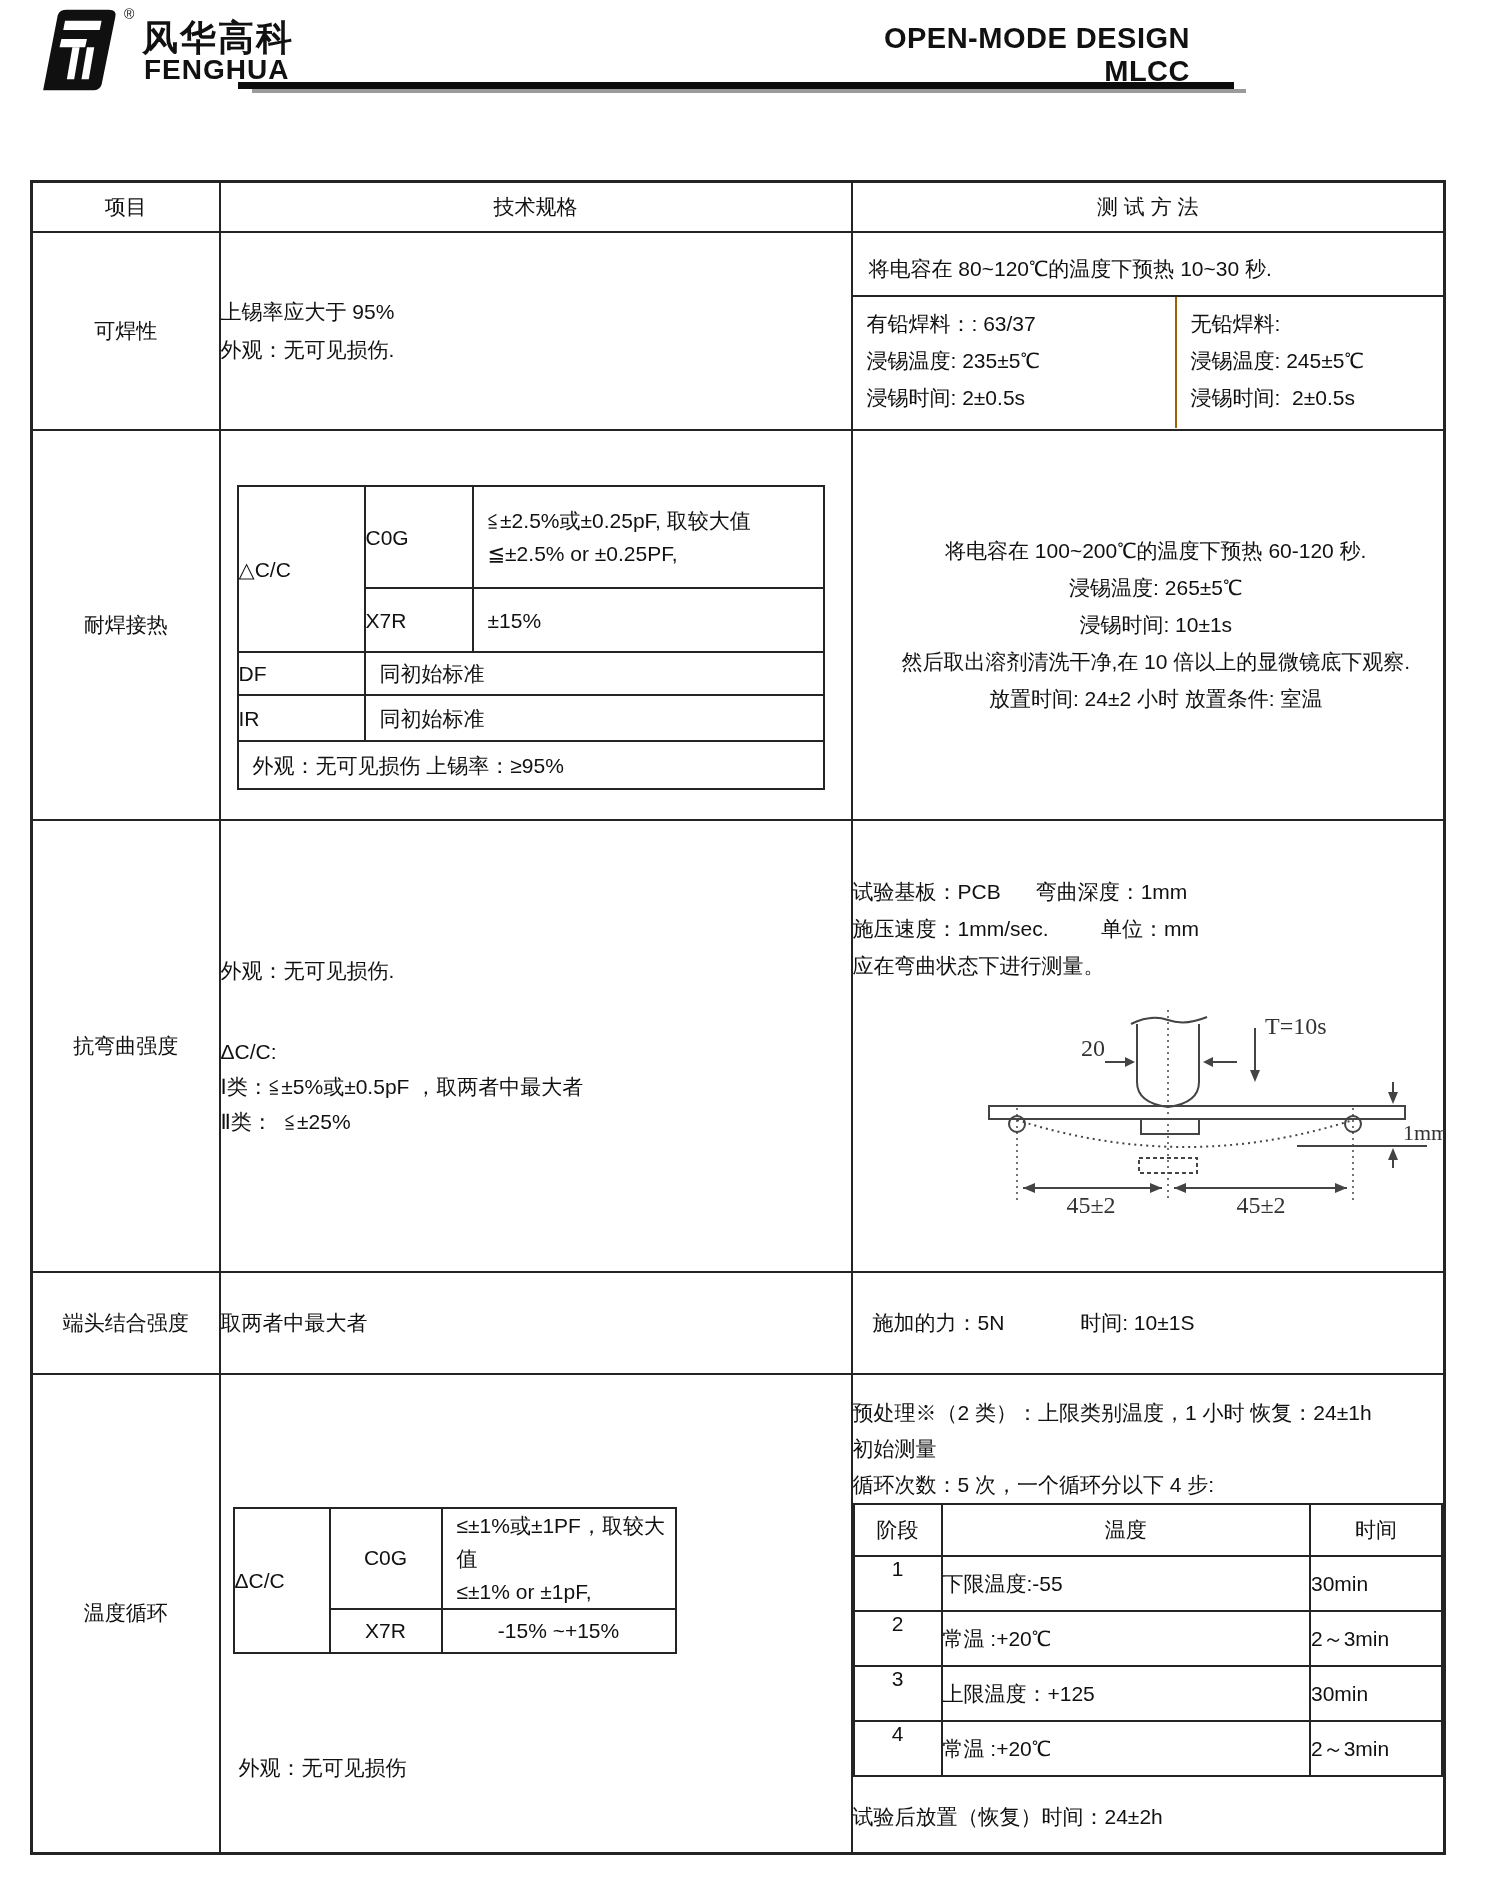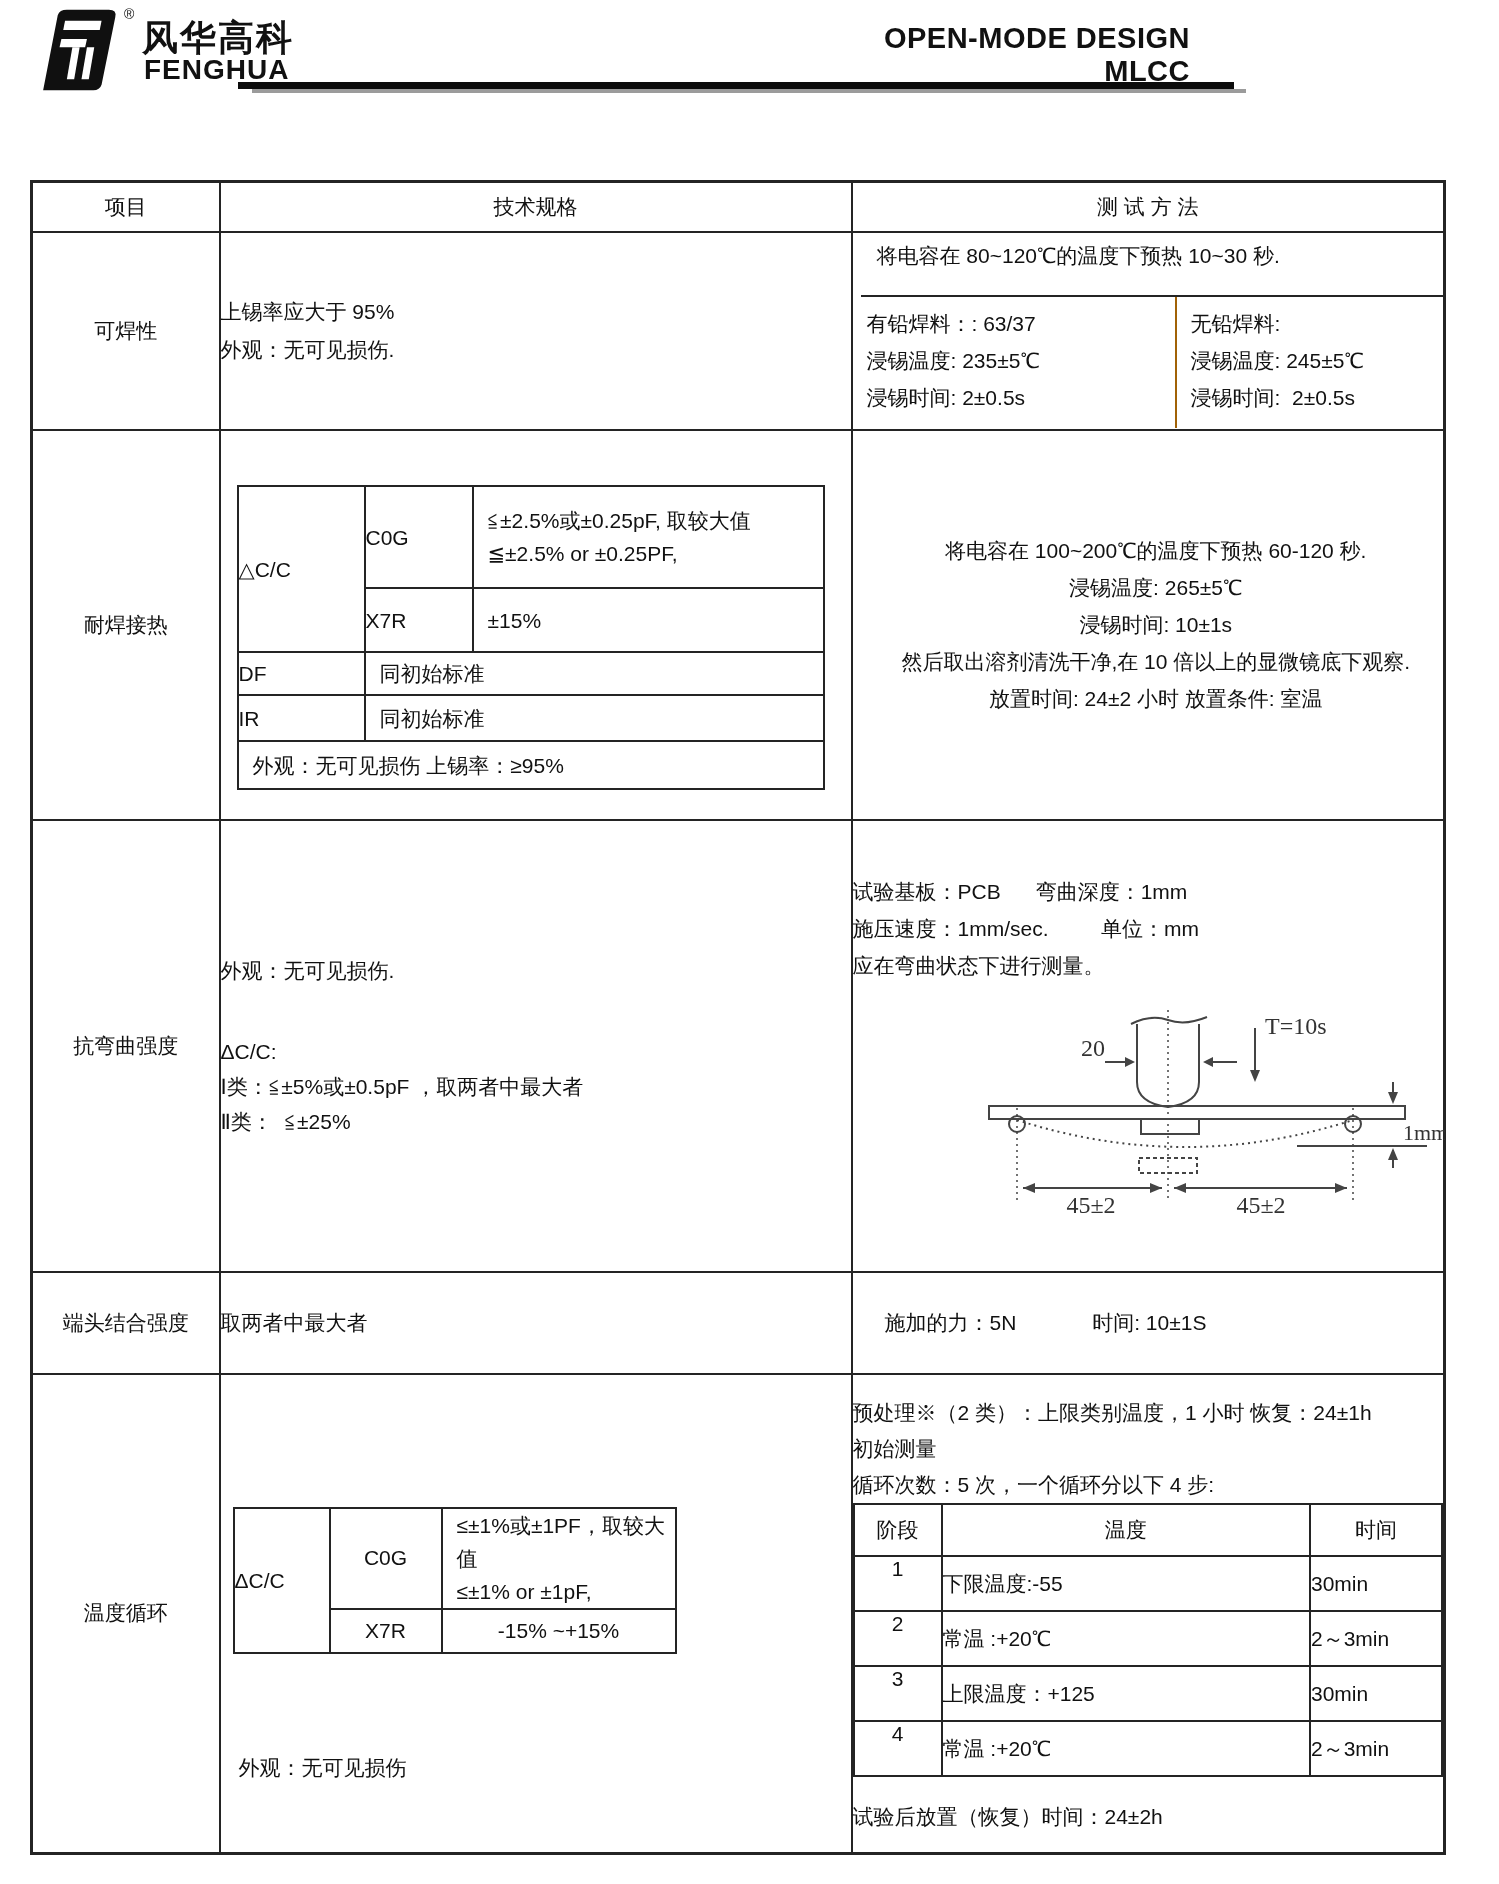--- a/index.html
+++ b/index.html
@@ -22,22 +22,22 @@
     border-collapse:collapse; table-layout:fixed; border:3px solid #242424; }
   table.main > tbody > tr > td { border:2px solid #242424; padding:0; vertical-align:middle; font-size:21px; }
   tr.hrow td { border-bottom-width:3px; text-align:center; font-size:22px; }
   td.item { text-align:center; }
   .padL { padding-left:18px; }
   .ln { line-height:38px; }
   .pre { white-space:pre-wrap; }
 
   
   td.nopad { vertical-align:top; }
-  .sold-intro { box-sizing:border-box; height:64px; padding:9px 0 0 16px;
-    border-bottom:2px solid #242424;margin-left:8px; }
+  .sold-intro { box-sizing:border-box; height:64px; padding:22px 0 0 16px;
+    border-bottom:2px solid #242424; }
   .sold-boxes { display:flex; height:131px; }
   .sbox { box-sizing:border-box; padding:8px 0 0 14px; line-height:37px; }
   .sbox.left { flex:1.22; border-right:2px solid #a16207; }
   .sbox.right { flex:1; }
 
   
   table.itab { border-collapse:collapse; table-layout:fixed; }
   table.itab td { border:2px solid #242424; font-size:21px; padding:0; vertical-align:middle; }
   table.itab1 { margin:26px 0 0 16px; width:586px; }
   table.itab2 { margin:62px 0 0 12px; width:442px; }
@@ -228,21 +228,21 @@
           <text x="296" y="203" font-size="24" text-anchor="middle">45±2</text>
           <text x="438" y="130" font-size="22">1mm</text>
         </svg>
       </td>
     </tr>
 
     <tr style="height:102px">
       <td class="item">端头结合强度</td>
       <td class="padL">取两者中最大者</td>
       <td>
-        <div class="pre" style="padding-left:32px">施加的力：5N             时间: 10±1S</div>
+        <div class="pre" style="padding-left:20px">施加的力：5N             时间: 10±1S</div>
       </td>
     </tr>
 
     <tr style="height:480px">
       <td class="item">温度循环</td>
       <td class="specTop">
         <table class="itab itab2">
           <colgroup>
                 <col style="width:96px">
                 <col style="width:112px">

